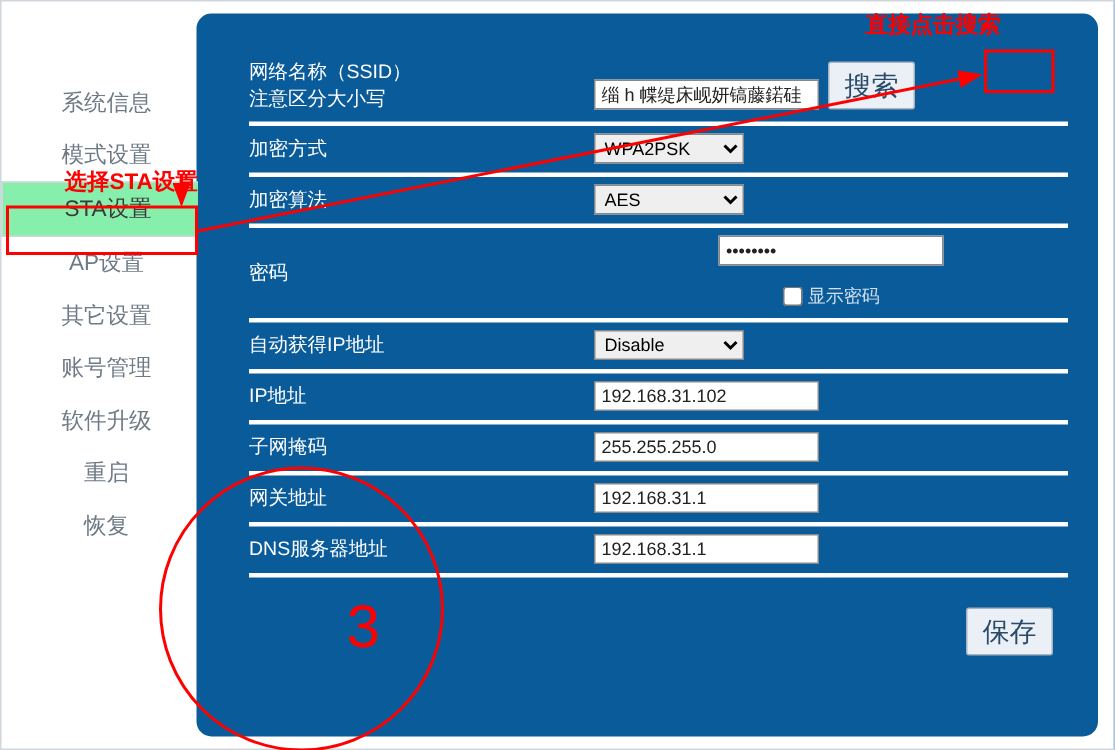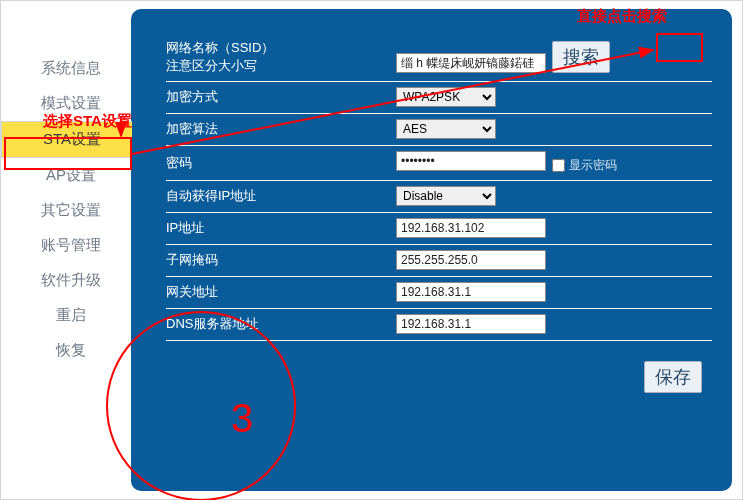--- a/index.html
+++ b/index.html
@@ -27,42 +27,42 @@
     text-align: center;
   }
   .sidebar-item {
     display: block;
     padding: 8px 10px 8px 20px;
     color: #6e7a86;
     font-size: 15px;
     cursor: pointer;
   }
   .sidebar-item.active {
-    background: #fde047;
+    background: #86efac;
     color: #3a3a3a;
     border: 1px solid #d0d6dc;
     border-right: none;
     position: relative;
     z-index: 2;
     margin-right: -1px;
   }
   
   .panel {
     flex: 1;
     background: #0a5b99;
     border-radius: 10px;
     margin: 8px 10px 8px 0;
     padding: 25px 20px 15px 35px;
     color: #ffffff;
     position: relative;
   }
   .form-row {
     display: flex;
     align-items: center;
-    border-bottom: 1px solid #ffffff;
+    border-bottom: 3px solid #ffffff;
     padding: 5px 0 6px 0;
     min-height: 30px;
   }
   .form-label {
     width: 230px;
     font-size: 13px;
     line-height: 1.4;
     color: #ffffff;
   }
   .form-control-wrap {
@@ -201,21 +201,21 @@
       <div class="form-label">加密算法</div>
       <div class="form-control-wrap">
         <select>
           <option>AES</option>
         </select>
       </div>
     </div>
 
     <div class="form-row">
       <div class="form-label">密码</div>
-      <div class="form-control-wrap" style="flex-direction:row;align-items:flex-start;">
+      <div class="form-control-wrap" style="flex-direction:column;align-items:center;">
         <input type="password" value="••••••••" style="">
         <label class="checkbox-row">
           <input type="checkbox" style="">
           <span>显示密码</span>
         </label>
       </div>
     </div>
 
     <div class="form-row">
       <div class="form-label">自动获得IP地址</div>

